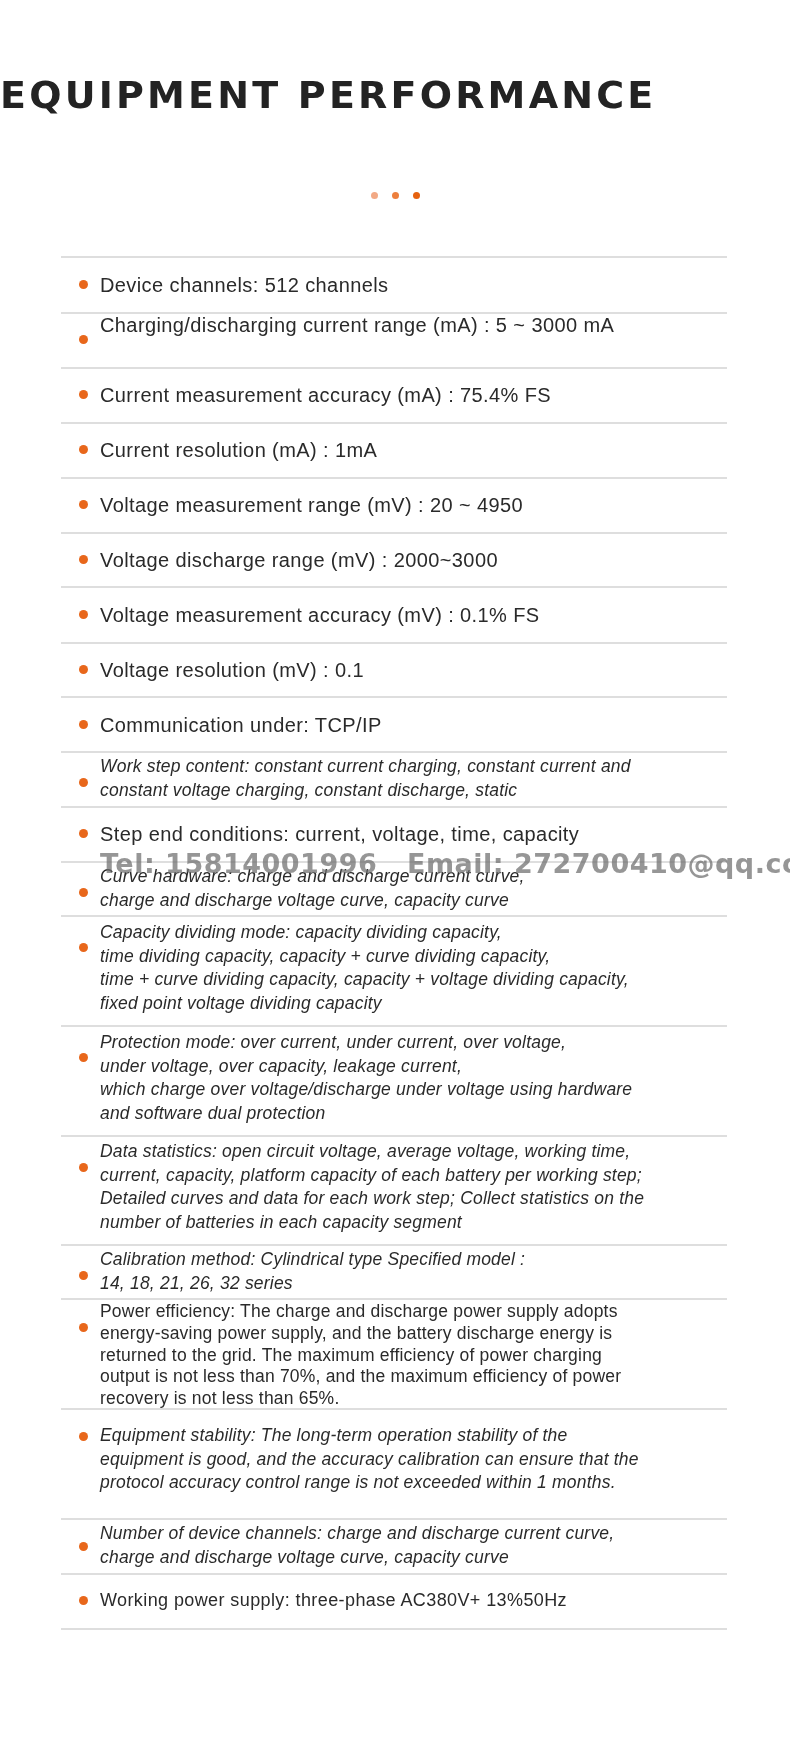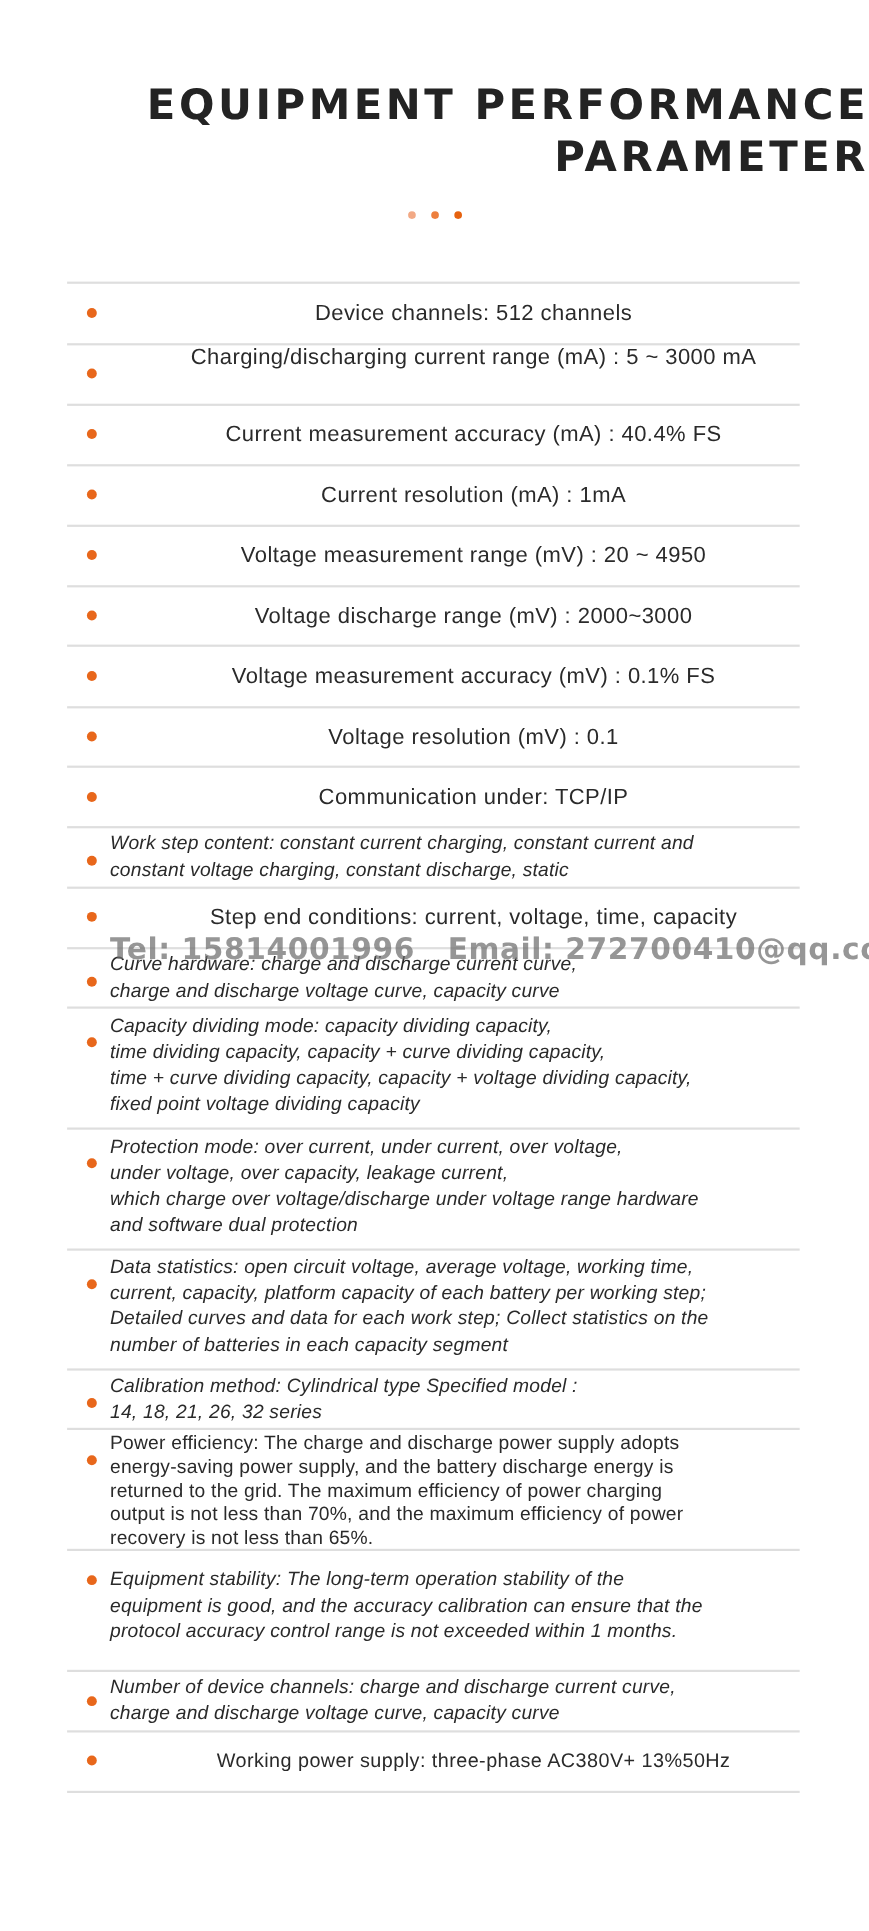--- a/index.html
+++ b/index.html
@@ -13,21 +13,21 @@
     position: relative;
     overflow: hidden;
     font-family: "Liberation Sans", "DejaVu Sans", sans-serif;
     color: #2b2b2b;
   }
   .page-title {
     position: absolute;
     left: 0;
     top: 72px;
     width: 790px;
-    text-align: right;
+    text-align: left;
     font-family: "DejaVu Sans", sans-serif;
     font-weight: bold;
     font-size: 38px;
     line-height: 47px;
     letter-spacing: 3.2px;
     color: #232323;
     margin: 0;
   }
   .page-title span { display: block; }
   .title-dots {
@@ -69,21 +69,20 @@
     position: absolute;
     left: 39px;
     right: -20px;
     white-space: pre-line;
     color: #2a2a2a;
   }
   .row.single .text {
     font-size: 20px;
     line-height: 24px;
     letter-spacing: 0.4px;
-    text-align: center;
   }
   .row.multi .text {
     font-size: 17.5px;
     line-height: 23.5px;
     letter-spacing: 0.2px;
     font-style: italic;
   }
   .row.tight .text {
     font-size: 17.5px;
     line-height: 21.8px;
@@ -100,21 +99,20 @@
     color: rgba(110, 110, 110, 0.72);
     white-space: pre;
     pointer-events: none;
   }
 </style>
 </head>
 <body>
 
 <h1 class="page-title">
   <span>EQUIPMENT PERFORMANCE</span>
-  <span>PARAMETER</span>
 </h1>
 
 <div class="title-dots">
   <span class="dot" style="background: rgb(242, 169, 133);"></span>
   <span class="dot" style="background: rgb(237, 127, 61);"></span>
   <span class="dot" style="background: rgb(230, 98, 15);"></span>
 </div>
 
 <div class="divider" style="top: 256px; background: rgb(222, 222, 222);"></div>
 <div class="divider" style="top: 312px; background: rgb(222, 222, 222);"></div>
@@ -141,21 +139,21 @@
 <div class="row single" style="top:257px">
   <span class="bullet" style="top: 23px; background: rgb(232, 103, 27);"></span>
   <span class="text" style="top:16px">Device channels: 512 channels</span>
 </div>
 <div class="row single" style="top:313px">
   <span class="bullet" style="top: 22px; background: rgb(232, 103, 27);"></span>
   <span class="text" style="top:0">Charging/discharging current range (mA) : 5 ~ 3000 mA</span>
 </div>
 <div class="row single" style="top:368px">
   <span class="bullet" style="top: 22px; background: rgb(232, 103, 27);"></span>
-  <span class="text" style="top:15px">Current measurement accuracy (mA) : 40.4% FS</span>
+  <span class="text" style="top:15px">Current measurement accuracy (mA) : 75.4% FS</span>
 </div>
 <div class="row single" style="top:423px">
   <span class="bullet" style="top: 22px; background: rgb(232, 103, 27);"></span>
   <span class="text" style="top:15px">Current resolution (mA) : 1mA</span>
 </div>
 <div class="row single" style="top:478px">
   <span class="bullet" style="top: 22px; background: rgb(232, 103, 27);"></span>
   <span class="text" style="top:15px">Voltage measurement range (mV) : 20 ~ 4950</span>
 </div>
 <div class="row single" style="top:533px">
@@ -192,21 +190,21 @@
   <span class="bullet" style="top: 27px; background: rgb(232, 103, 27);"></span>
   <span class="text" style="top:5px">Capacity dividing mode: capacity dividing capacity,
 time dividing capacity, capacity + curve dividing capacity,
 time + curve dividing capacity, capacity + voltage dividing capacity,
 fixed point voltage dividing capacity</span>
 </div>
 <div class="row multi" style="top:1026px">
   <span class="bullet" style="top: 27px; background: rgb(232, 103, 27);"></span>
   <span class="text" style="top:5px">Protection mode: over current, under current, over voltage,
 under voltage, over capacity, leakage current,
-which charge over voltage/discharge under voltage range hardware
+which charge over voltage/discharge under voltage using hardware
 and software dual protection</span>
 </div>
 <div class="row multi" style="top:1136px">
   <span class="bullet" style="top: 27px; background: rgb(232, 103, 27);"></span>
   <span class="text" style="top:4px">Data statistics: open circuit voltage, average voltage, working time,
 current, capacity, platform capacity of each battery per working step;
 Detailed curves and data for each work step; Collect statistics on the
 number of batteries in each capacity segment</span>
 </div>
 <div class="row multi" style="top:1245px">

